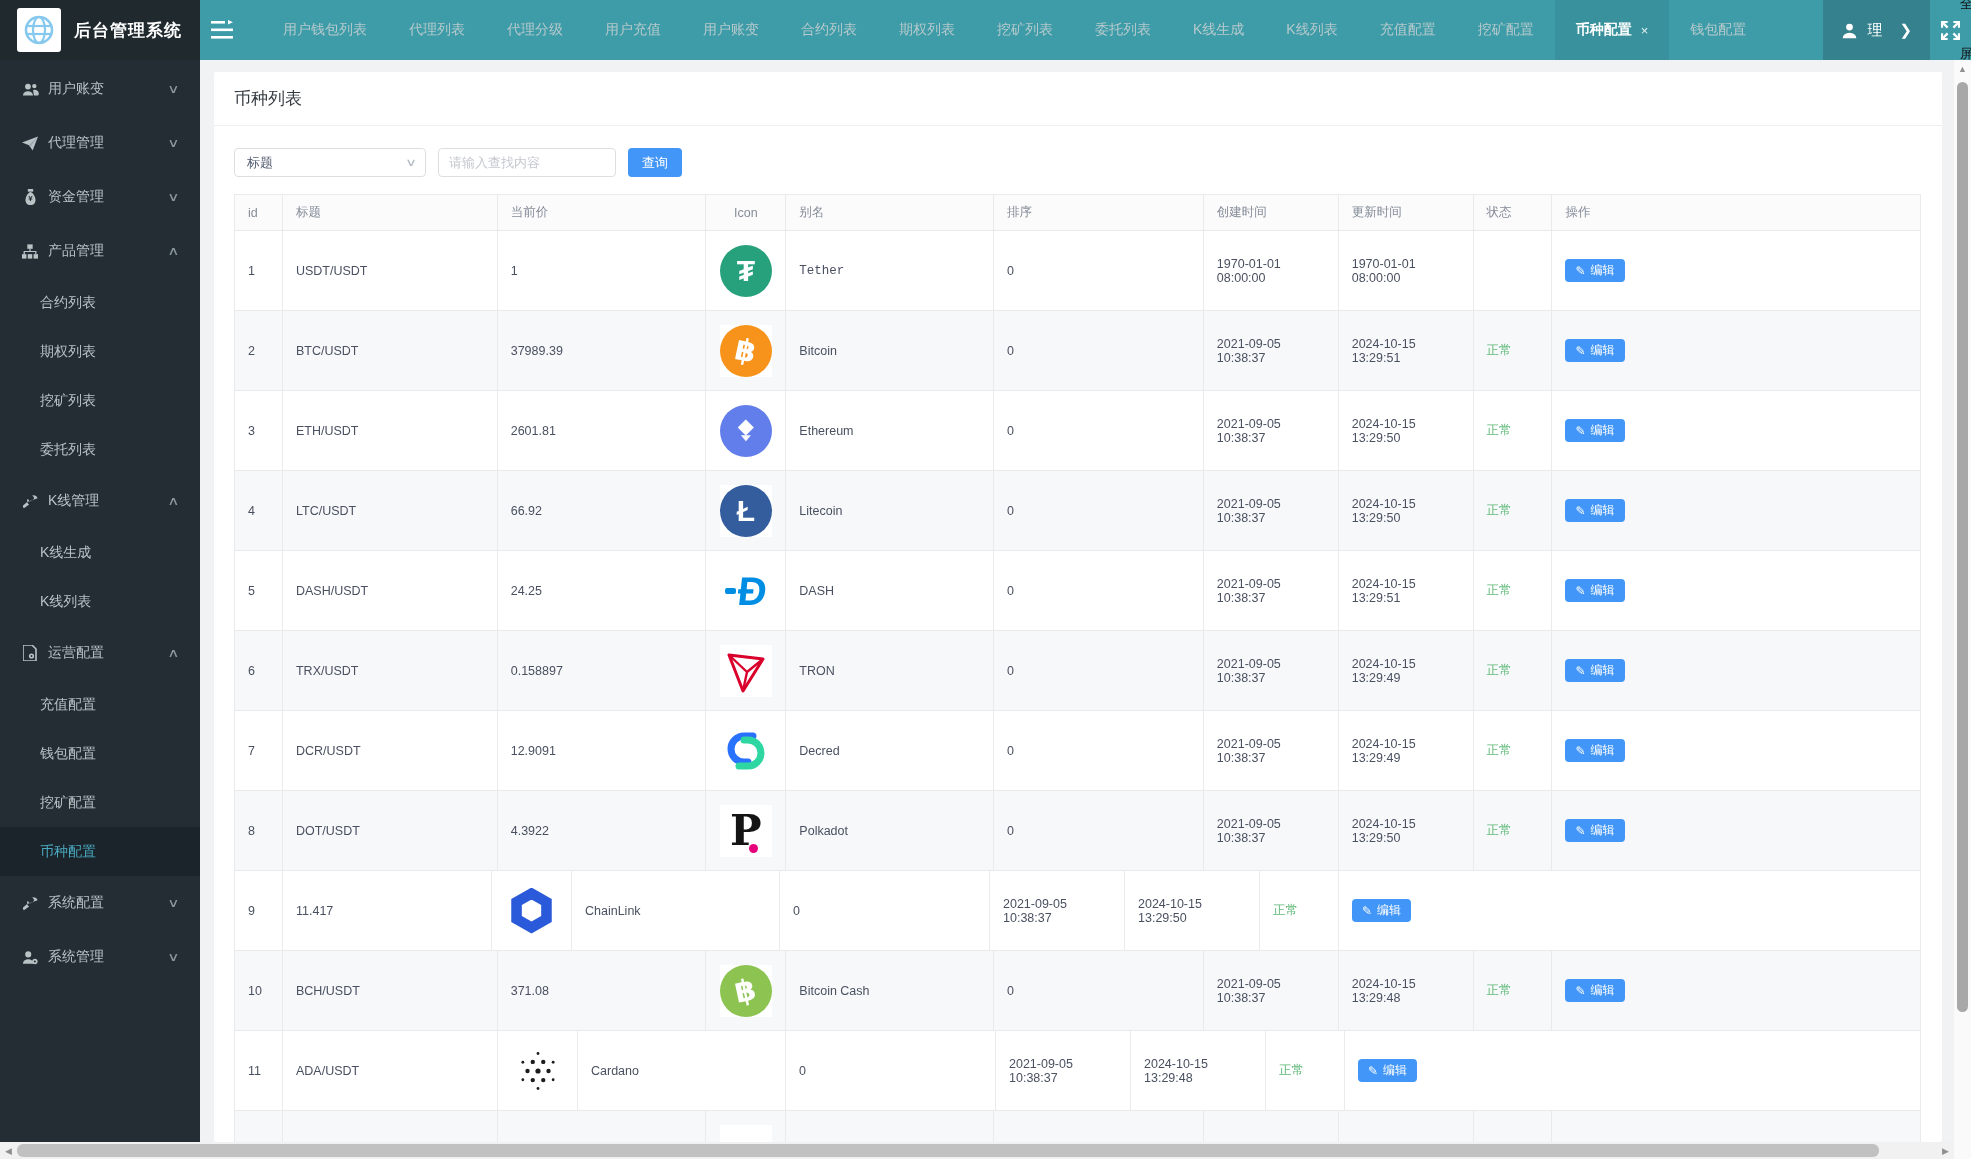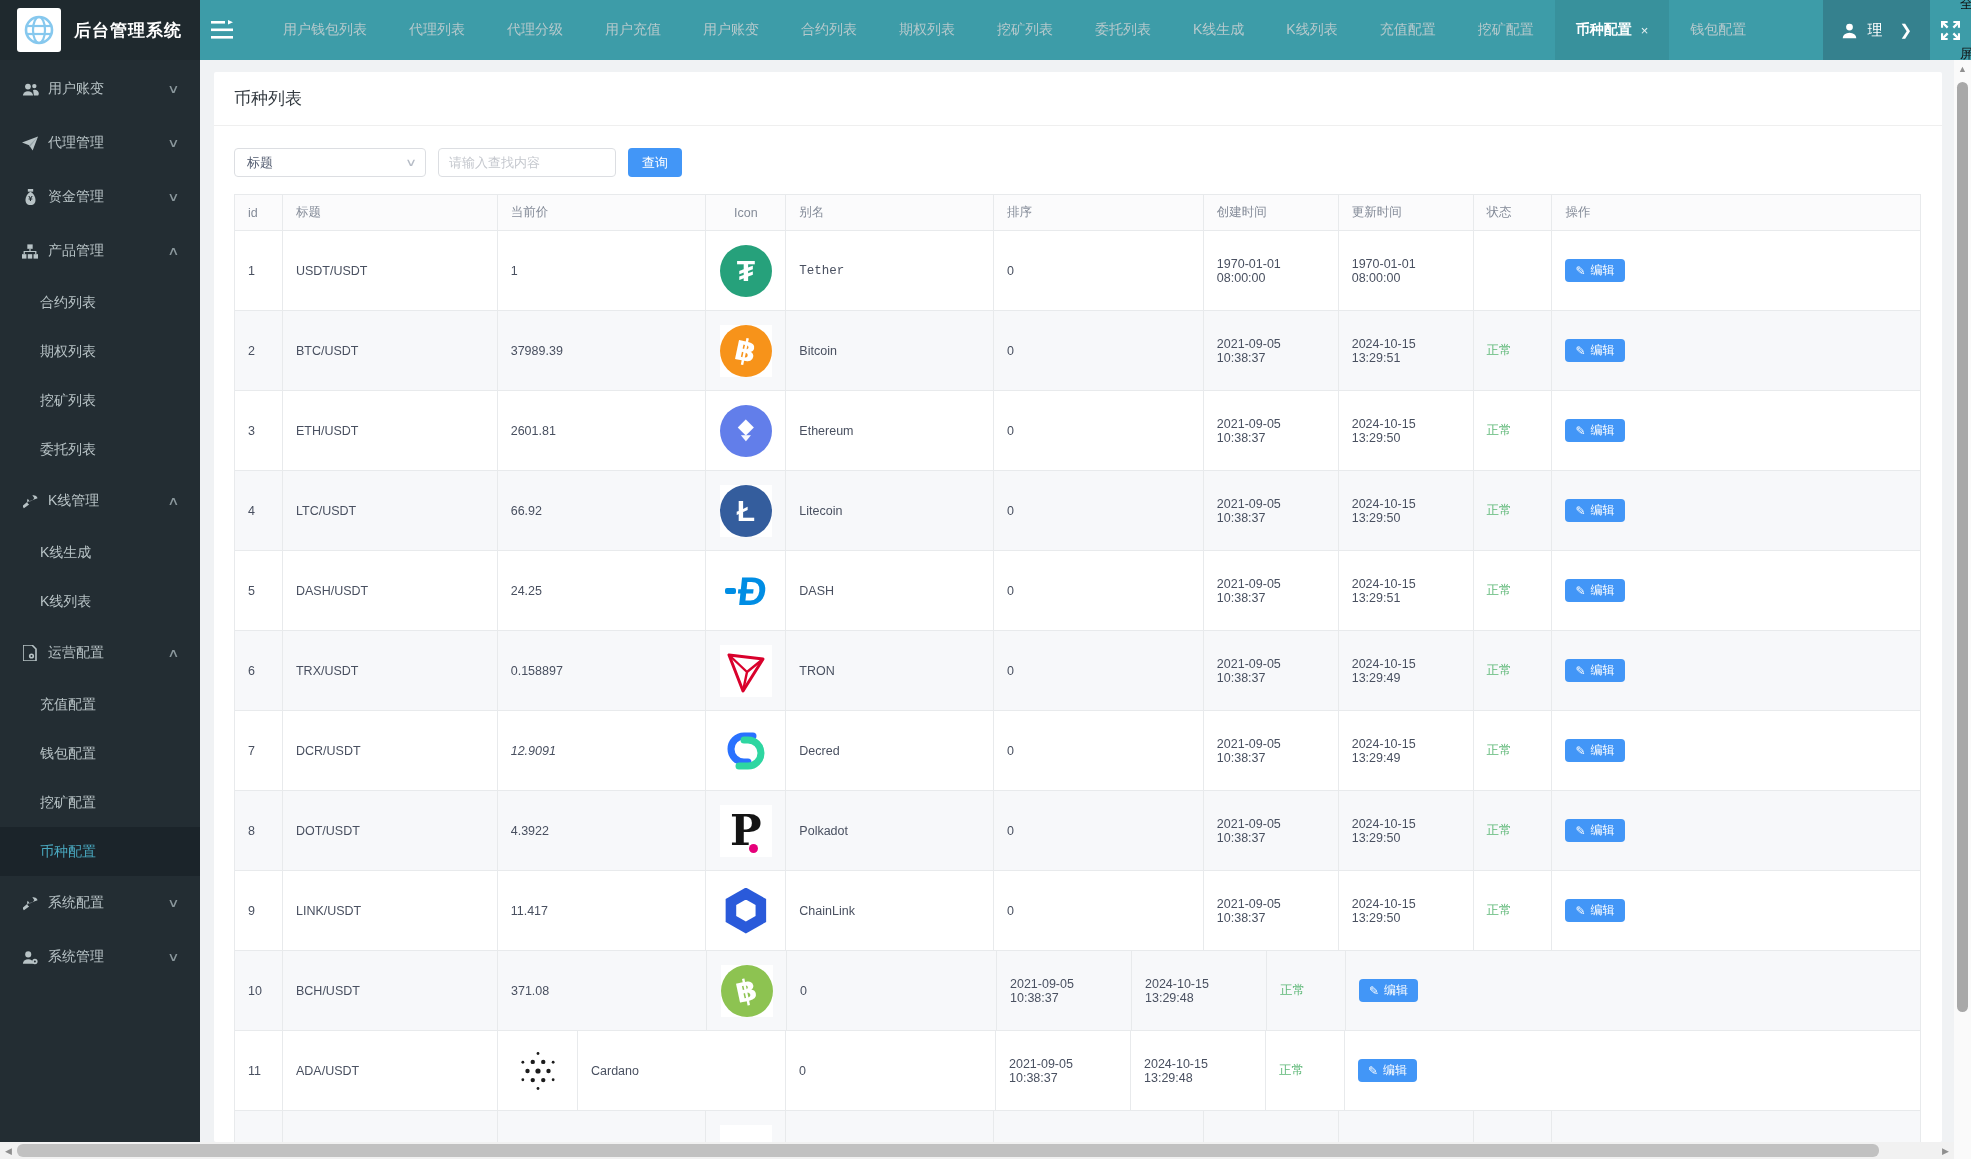--- a/index.html
+++ b/index.html
@@ -466,21 +466,21 @@
           <div class="td" style="width: 368px;">
             <button class="btn-edit">
               <span>✎</span>
               <span>编辑</span>
             </button>
           </div>
         </div>
         <div class="tr row">
           <div class="td" style="width: 48px;">7</div>
           <div class="td" style="width: 215px;">DCR/USDT</div>
-          <div class="td" style="width: 209px; font-style: italic;">12.9091</div>
+          <div class="td" style="width: 209px;">12.9091</div>
           <div class="td c-icon" style="width: 80px;">
             <div class="coin">
               <svg width="48" height="48" viewBox="0 0 48 48">
                 <path d="M31 9 H22 A13 13 0 0 0 22 35 H26" fill="none" stroke="#2971ff" stroke-width="7" stroke-linecap="round"></path>
                 <path d="M17 39 H26 A13 13 0 0 0 26 13 H22" fill="none" stroke="#2ed6a1" stroke-width="7" stroke-linecap="round"></path>
               </svg>
             </div>
           </div>
           <div class="td" style="width: 208px;">Decred</div>
           <div class="td" style="width: 210px;">0</div>
@@ -515,21 +515,20 @@
           </div>
           <div class="td" style="width: 368px;">
             <button class="btn-edit">
               <span>✎</span>
               <span>编辑</span>
             </button>
           </div>
         </div>
         <div class="tr row">
           <div class="td" style="width: 48px;">9</div>
-          <div class="td" style="width: 215px;">LINK/USDT</div>
           <div class="td" style="width: 209px;">11.417</div>
           <div class="td c-icon" style="width: 80px;">
             <div class="coin">
               <div class="hex-o" style="background:#2a5ada">
                 <div class="hex-i"></div>
               </div>
             </div>
           </div>
           <div class="td" style="width: 208px;">ChainLink</div>
           <div class="td" style="width: 210px;">0</div>
@@ -549,20 +548,21 @@
           <div class="td" style="width: 48px;">10</div>
           <div class="td" style="width: 215px;">BCH/USDT</div>
           <div class="td" style="width: 209px;">371.08</div>
           <div class="td c-icon" style="width: 80px;">
             <div class="coin">
               <div class="circ" style="background:#8dc351">
                 <span class="glyph" style="transform:rotate(-12deg)">฿</span>
               </div>
             </div>
           </div>
+          <div class="td" style="width: 208px;">Bitcoin Cash</div>
           <div class="td" style="width: 210px;">0</div>
           <div class="td" style="width: 135px;">2021-09-05 10:38:37</div>
           <div class="td" style="width: 135px;">2024-10-15 13:29:48</div>
           <div class="td" style="width: 79px;">
             <span class="status-ok" style="color: rgb(95, 184, 120);">正常</span>
           </div>
           <div class="td" style="width: 368px;">
             <button class="btn-edit">
               <span>✎</span>
               <span>编辑</span>

